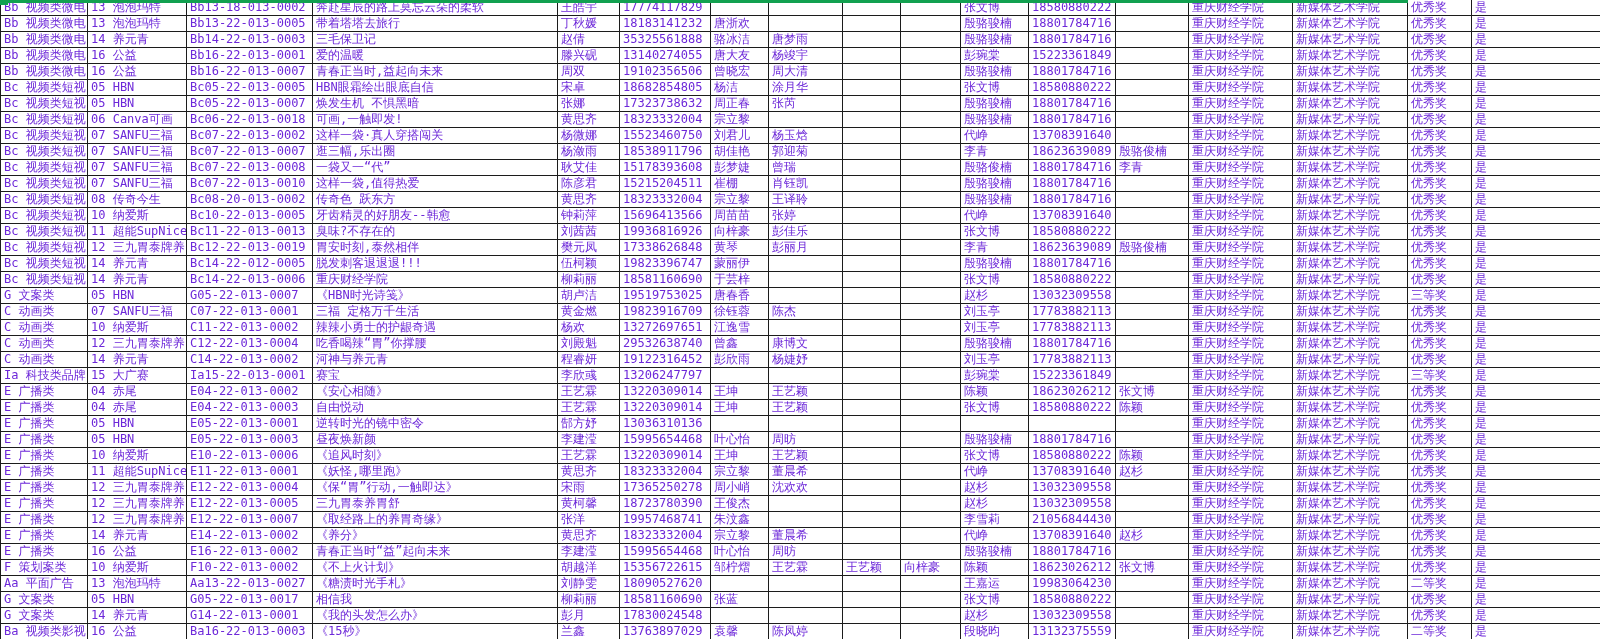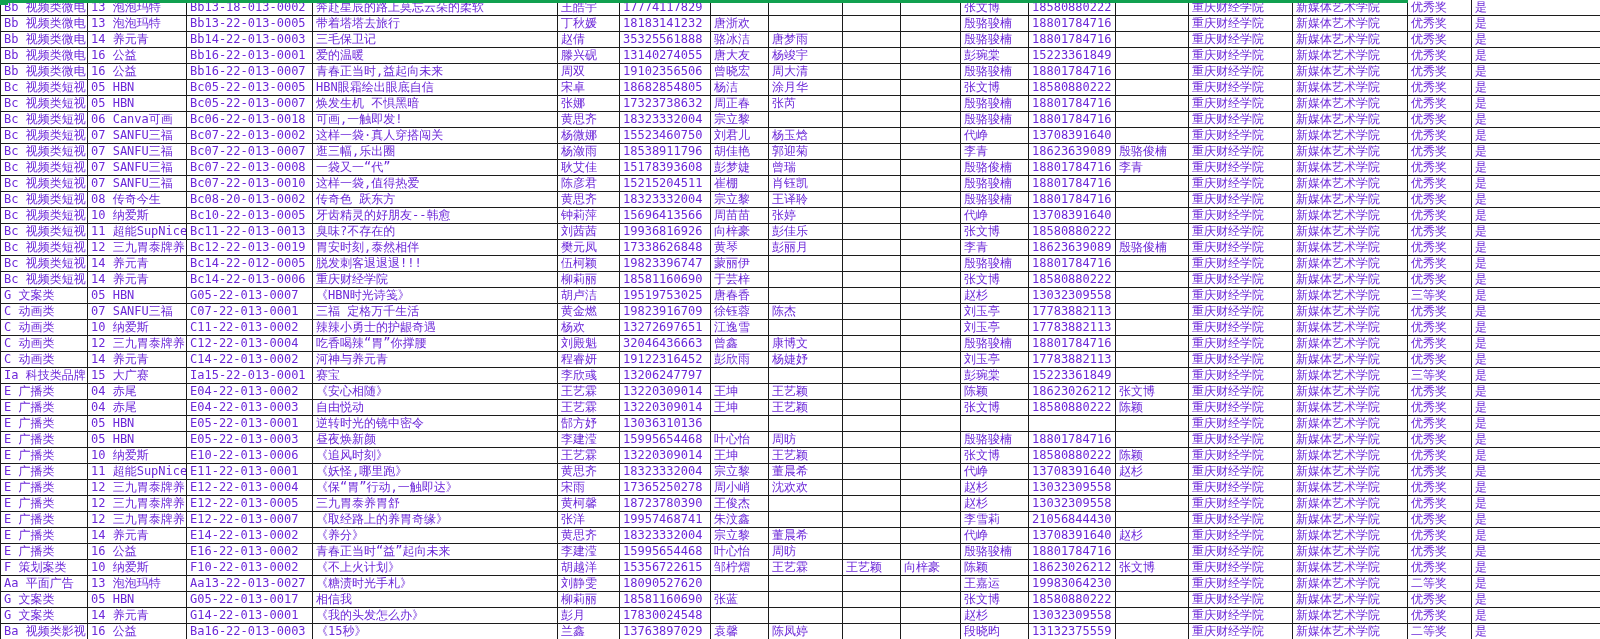--- a/index.html
+++ b/index.html
@@ -397,21 +397,21 @@
       <div class="cell"></div>
       <div class="cell">重庆财经学院</div>
       <div class="cell">新媒体艺术学院</div>
       <div class="cell">优秀奖</div>
       <div class="cell">是</div>
       <div class="cell">C 动画类</div>
       <div class="cell">12 三九胃泰牌养</div>
       <div class="cell">C12-22-013-0004</div>
       <div class="cell">吃香喝辣“胃”你撑腰</div>
       <div class="cell">刘殿魁</div>
-      <div class="cell">32046436663</div>
+      <div class="cell">29532638740</div>
       <div class="cell">曾鑫</div>
       <div class="cell">康博文</div>
       <div class="cell"></div>
       <div class="cell"></div>
       <div class="cell">殷骆骏楠</div>
       <div class="cell">18801784716</div>
       <div class="cell"></div>
       <div class="cell">重庆财经学院</div>
       <div class="cell">新媒体艺术学院</div>
       <div class="cell">优秀奖</div>

